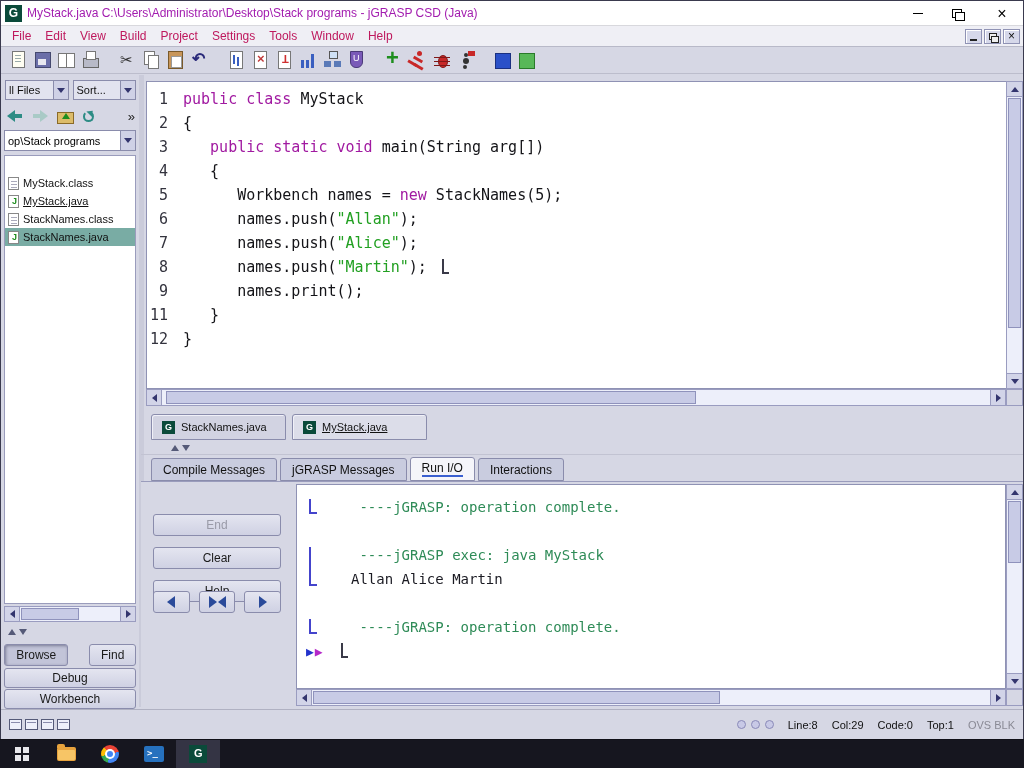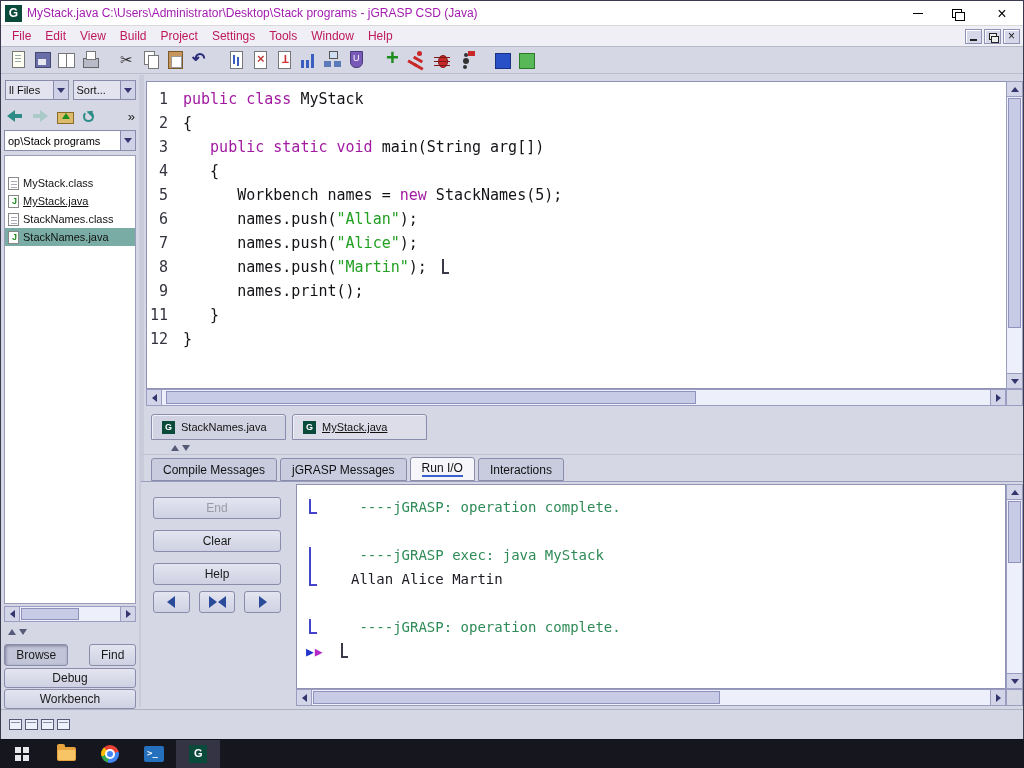--- a/index.html
+++ b/index.html
@@ -180,21 +180,21 @@
 
   
   .msgtabs { position:absolute; left:150px; top:456px; right:0; height:24px; display:flex; gap:3px; align-items:flex-end; }
   .mtab { height:23px; background:#c9ccdf; border:1px solid #8a8cac; border-radius:3px 3px 0 0;
           display:flex; align-items:center; padding:0 11px; font-size:12px; color:#111; }
   .mtab.active { background:#f5f5fa; height:24px; }
   .mtab.active .mtab-label { border-bottom:2px solid #3a5fd0; }
 
   
   .bottompanel { position:absolute; left:140px; top:480px; right:0; height:226px; background:#d6d7e4; border-top:1px solid #9a9cbc; }
-  .runio-btns { position:absolute; left:152px; top:496px; width:128px; display:flex; flex-direction:column; gap:11px; }
+  .runio-btns { position:absolute; left:152px; top:513px; width:128px; display:flex; flex-direction:column; gap:11px; }
   .runio-btns .btn { height:22px; }
   .runio-arrows { position:absolute; left:152px; top:590px; width:128px; display:flex; gap:9px; }
   .runio-arrows .btn { width:37px; height:22px; }
   .atri-l { width:0; height:0; border-top:6px solid transparent; border-bottom:6px solid transparent; border-right:8px solid #2a4a9a; }
   .atri-r { width:0; height:0; border-top:6px solid transparent; border-bottom:6px solid transparent; border-left:8px solid #2a4a9a; }
   .atri-pair { display:flex; gap:1px; }
   .runio-output { position:absolute; left:295px; top:483px; width:710px; height:205px; background:#fff;
                   border:1px solid #8f92b4; padding-top:10px; overflow:hidden;
                   font-family:"DejaVu Sans Mono", monospace; font-size:14px; }
   .out-line { position:relative; height:24px; line-height:24px; padding-left:54px; white-space:pre; }
@@ -549,20 +549,32 @@
     </div>
     <div class="corner corner-out"></div>
 
     <div class="statusbar">
       <div class="sb-left">
         <span class="layout-ic"></span>
         <span class="layout-ic"></span>
         <span class="layout-ic"></span>
         <span class="layout-ic"></span>
       </div>
+      <div class="sb-right">
+        <span class="circ-group">
+          <span class="circ"></span>
+          <span class="circ"></span>
+          <span class="circ"></span>
+        </span>
+        <span>Line:8</span>
+        <span>Col:29</span>
+        <span>Code:0</span>
+        <span>Top:1</span>
+        <span class="status-mode">OVS BLK</span>
+      </div>
     </div>
   </div>
 
   <div class="taskbar">
     <div class="tb-app">
         <span class="win-logo"></span>
       </div>
     <div class="tb-app">
         <span class="folder-ic"></span>
       </div>

